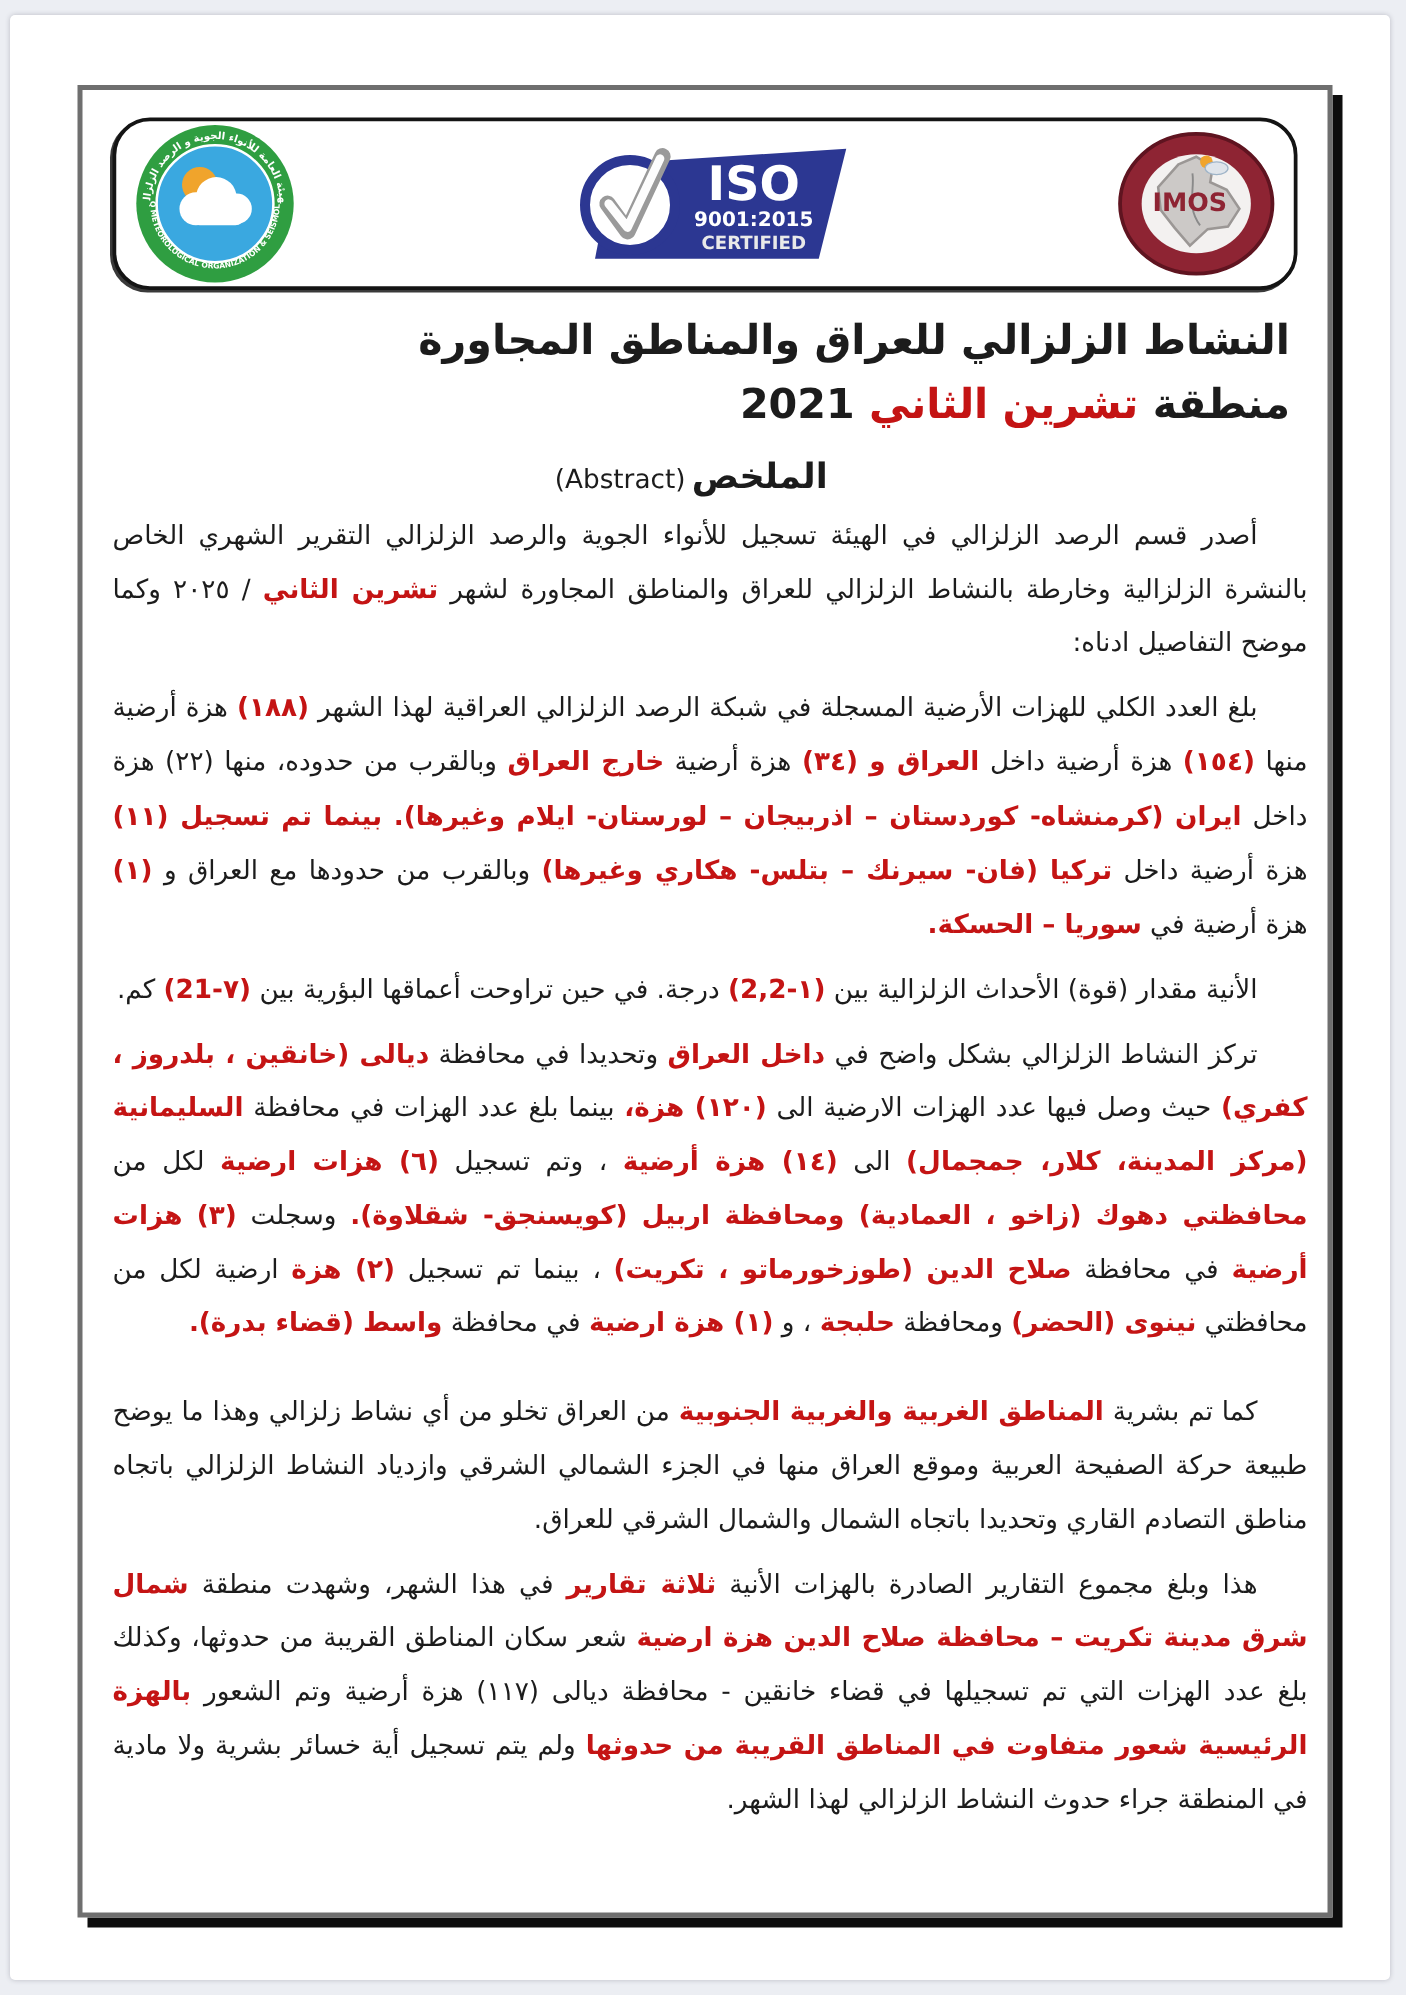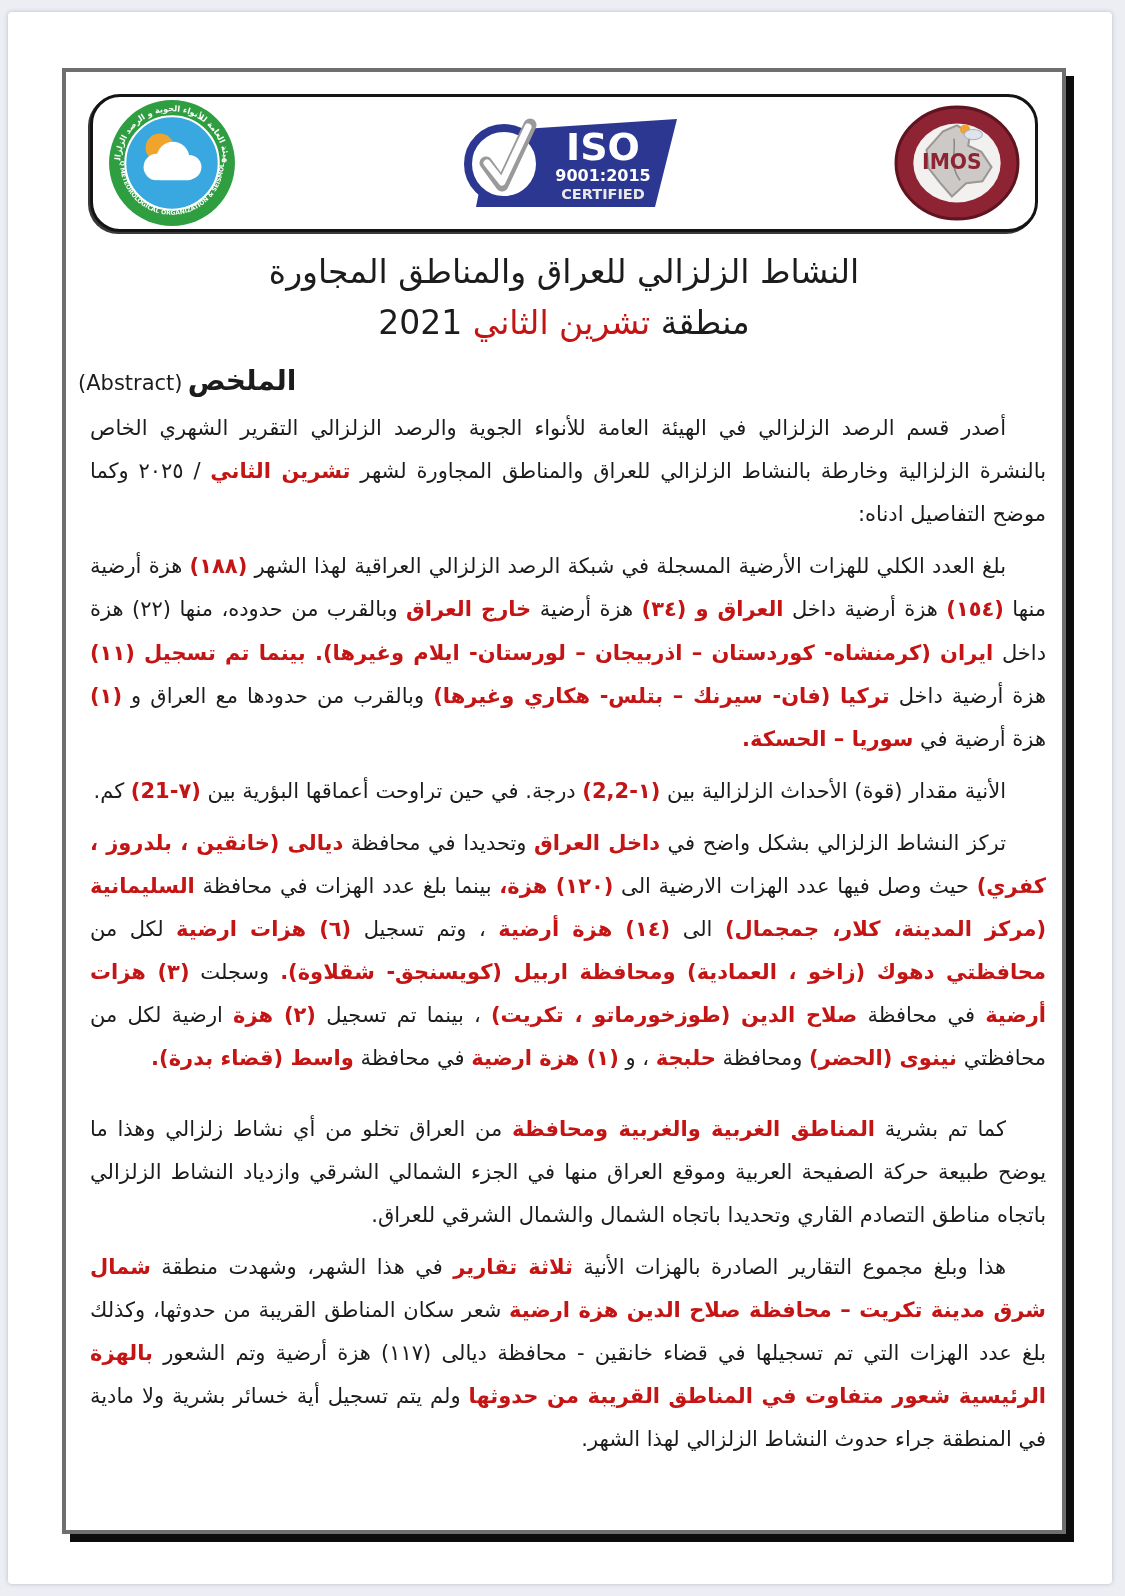--- a/index.html
+++ b/index.html
@@ -33,26 +33,26 @@
     box-shadow:8px 8px 0 0 #0d0d0d;
   }
   .logo-banner{
     margin:22px 24px 0 24px;height:138px;box-sizing:border-box;
     border:3px solid #141414;border-radius:30px;background:#fff;
     box-shadow:-2px 2px 0 #3a3a3a;
     display:flex;align-items:center;justify-content:space-between;
     padding:0 14px;
   }
   .doc-title{
-    margin:14px 30px 0 30px;text-align:center;direction:rtl;
-    color:var(--ink);font-weight:normal;font-size:33px;line-height:1.55;
+    margin:14px 30px 0 30px;direction:rtl;
+    color:var(--ink);font-weight:bold;font-size:33px;line-height:1.55;
   }
   .doc-title .red{color:var(--red);}
   .abstract-heading{
-    direction:rtl;text-align:left;padding:16px 34px 0 12px;color:var(--ink);
+    direction:rtl;text-align:center;padding:16px 34px 0 12px;color:var(--ink);
   }
   .abstract-heading .ab-ar{font-weight:bold;font-size:28px;}
   .abstract-heading .ab-en{font-size:21px;}
   .doc-body{direction:rtl;margin:10px 16px 0 24px;}
   .para{
     margin:0 0 9px 0;text-align:justify;color:var(--ink);
     font-size:21px;line-height:2.05;text-indent:40px;
   }
   .para.gap{margin-top:28px;}
   .para .red{color:var(--red);font-weight:bold;}
@@ -116,23 +116,23 @@
         <span>النشاط الزلزالي للعراق والمناطق المجاورة</span><br>
         <span>منطقة </span><span class="red">تشرين الثاني</span><span> 2021</span>
       </h1>
 
       <div class="abstract-heading">
         <span class="ab-ar">الملخص</span>
         <span class="ab-en">(Abstract)</span>
       </div>
 
       <div class="doc-body" id="doc-body">
-          <p dir="rtl" class="para"><span class="">أصدر قسم الرصد الزلزالي في الهيئة العامة للأنواء الجوية والرصد الزلزالي التقرير الشهري الخاص بالنشرة الزلزالية وخارطة بالنشاط الزلزالي للعراق والمناطق المجاورة لشهر </span><span class="red">تشرين الثاني</span><span class=""> / ٢٠٢٥ وكما موضح التفاصيل ادناه:</span></p>
+          <p dir="rtl" class="para"><span class="">أصدر قسم الرصد الزلزالي في الهيئة تسجيل للأنواء الجوية والرصد الزلزالي التقرير الشهري الخاص بالنشرة الزلزالية وخارطة بالنشاط الزلزالي للعراق والمناطق المجاورة لشهر </span><span class="red">تشرين الثاني</span><span class=""> / ٢٠٢٥ وكما موضح التفاصيل ادناه:</span></p>
           <p dir="rtl" class="para"><span class="">بلغ العدد الكلي للهزات الأرضية المسجلة في شبكة الرصد الزلزالي العراقية لهذا الشهر </span><span class="red">(١٨٨)</span><span class=""> هزة أرضية منها </span><span class="red">(١٥٤)</span><span class=""> هزة أرضية داخل </span><span class="red">العراق و (٣٤)</span><span class=""> هزة أرضية </span><span class="red">خارج العراق</span><span class=""> وبالقرب من حدوده، منها (٢٢) هزة داخل </span><span class="red">ايران (كرمنشاه- كوردستان – اذربيجان – لورستان- ايلام وغيرها). بينما تم تسجيل (١١)</span><span class=""> هزة أرضية داخل </span><span class="red">تركيا (فان- سيرنك – بتلس- هكاري وغيرها)</span><span class=""> وبالقرب من حدودها مع العراق و </span><span class="red">(١)</span><span class=""> هزة أرضية في </span><span class="red">سوريا – الحسكة.</span></p>
           <p dir="rtl" class="para"><span class="">الأنية مقدار (قوة) الأحداث الزلزالية بين </span><span class="red">(١-2,2)</span><span class=""> درجة. في حين تراوحت أعماقها البؤرية بين </span><span class="red">(٧-21)</span><span class=""> كم.</span></p>
           <p dir="rtl" class="para"><span class="">تركز النشاط الزلزالي بشكل واضح في </span><span class="red">داخل العراق</span><span class=""> وتحديدا في محافظة </span><span class="red">ديالى (خانقين ، بلدروز ، كفري)</span><span class=""> حيث وصل فيها عدد الهزات الارضية الى </span><span class="red">(١٢٠) هزة،</span><span class=""> بينما بلغ عدد الهزات في محافظة </span><span class="red">السليمانية (مركز المدينة، كلار، جمجمال)</span><span class=""> الى </span><span class="red">(١٤) هزة أرضية</span><span class=""> ، وتم تسجيل </span><span class="red">(٦) هزات ارضية</span><span class=""> لكل من </span><span class="red">محافظتي دهوك (زاخو ، العمادية) ومحافظة اربيل (كويسنجق- شقلاوة).</span><span class=""> وسجلت </span><span class="red">(٣) هزات أرضية</span><span class=""> في محافظة </span><span class="red">صلاح الدين (طوزخورماتو ، تكريت)</span><span class=""> ، بينما تم تسجيل </span><span class="red">(٢) هزة</span><span class=""> ارضية لكل من محافظتي </span><span class="red">نينوى (الحضر)</span><span class=""> ومحافظة </span><span class="red">حلبجة</span><span class=""> ، و </span><span class="red">(١) هزة ارضية</span><span class=""> في محافظة </span><span class="red">واسط (قضاء بدرة).</span></p>
-          <p dir="rtl" class="para gap"><span class="">كما تم بشرية </span><span class="red">المناطق الغربية والغربية ومحافظة</span><span class=""> من العراق تخلو من أي نشاط زلزالي وهذا ما يوضح طبيعة حركة الصفيحة العربية وموقع العراق منها في الجزء الشمالي الشرقي وازدياد النشاط الزلزالي باتجاه مناطق التصادم القاري وتحديدا باتجاه الشمال والشمال الشرقي للعراق.</span></p>
+          <p dir="rtl" class="para gap"><span class="">كما تم بشرية </span><span class="red">المناطق الغربية والغربية الجنوبية</span><span class=""> من العراق تخلو من أي نشاط زلزالي وهذا ما يوضح طبيعة حركة الصفيحة العربية وموقع العراق منها في الجزء الشمالي الشرقي وازدياد النشاط الزلزالي باتجاه مناطق التصادم القاري وتحديدا باتجاه الشمال والشمال الشرقي للعراق.</span></p>
           <p dir="rtl" class="para"><span class="">هذا وبلغ مجموع التقارير الصادرة بالهزات الأنية </span><span class="red">ثلاثة تقارير</span><span class=""> في هذا الشهر، وشهدت منطقة </span><span class="red">شمال شرق مدينة تكريت – محافظة صلاح الدين هزة ارضية</span><span class=""> شعر سكان المناطق القريبة من حدوثها، وكذلك بلغ عدد الهزات التي تم تسجيلها في قضاء خانقين - محافظة ديالى (١١٧) هزة أرضية وتم الشعور </span><span class="red">بالهزة الرئيسية شعور متفاوت في المناطق القريبة من حدوثها</span><span class=""> ولم يتم تسجيل أية خسائر بشرية ولا مادية في المنطقة جراء حدوث النشاط الزلزالي لهذا الشهر.</span></p>
         </div>
 
     </div>
   </div>
 </div>
 
 </body></html>

